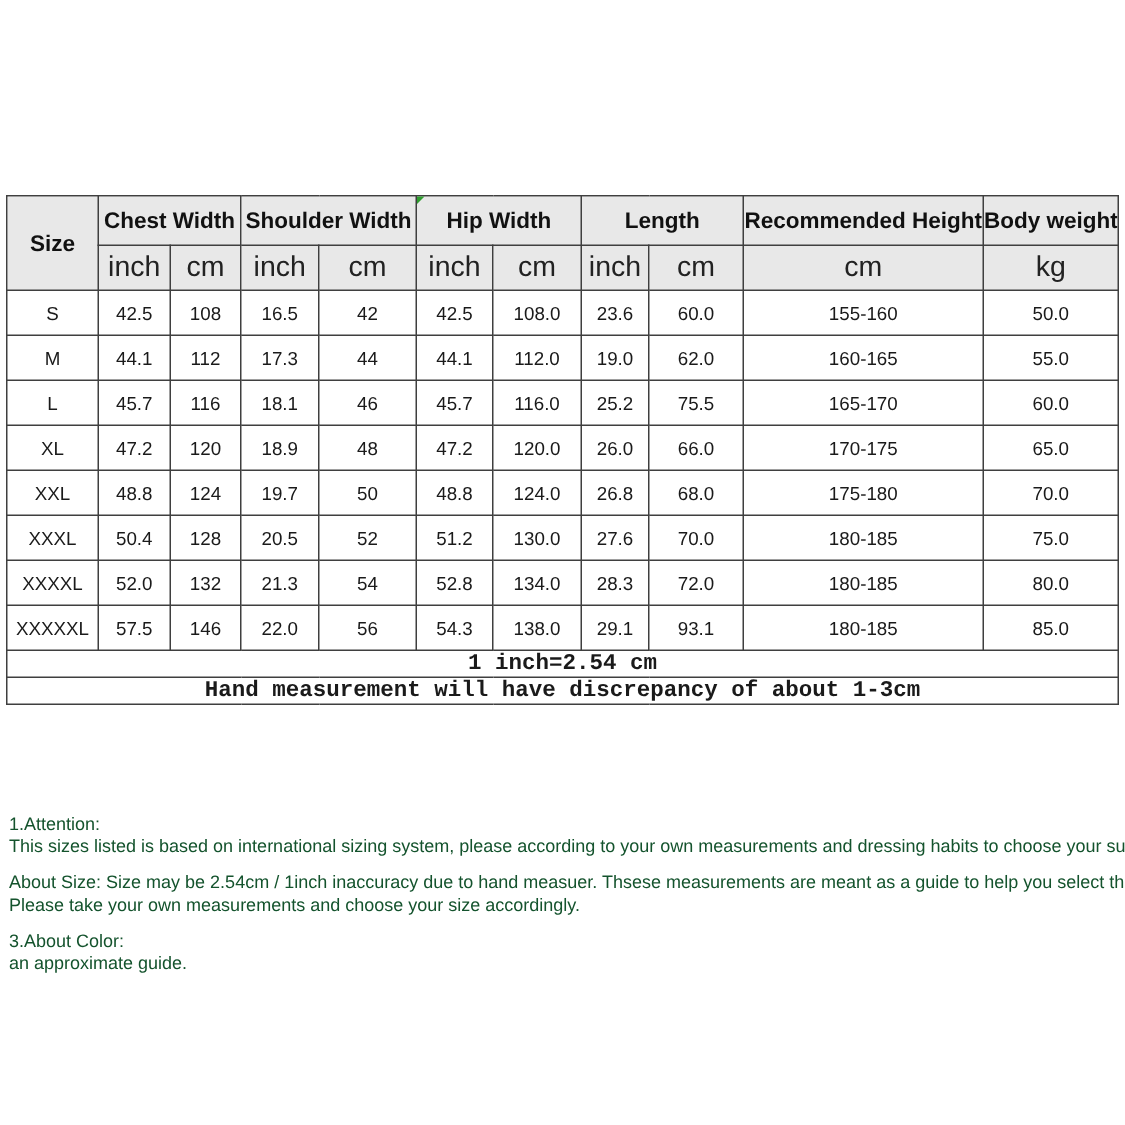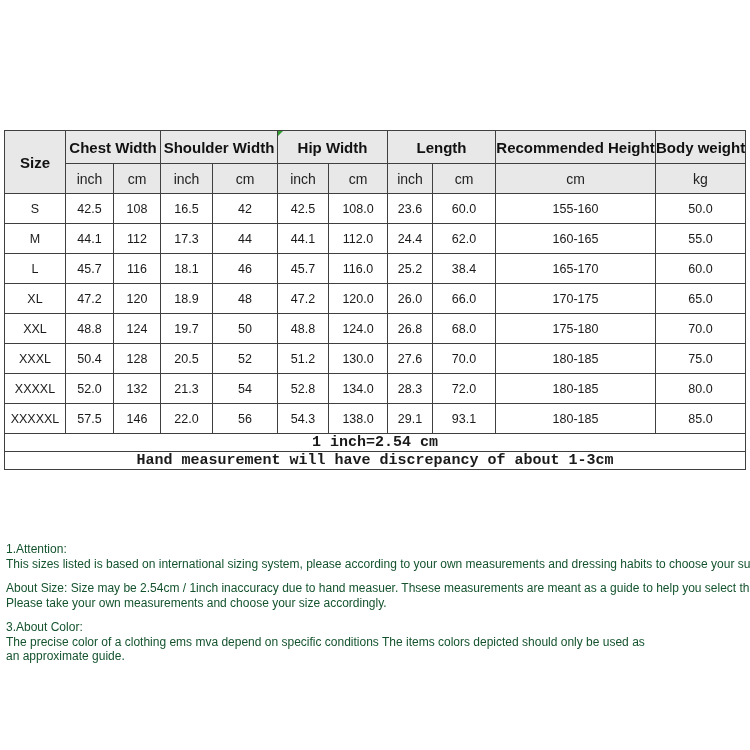--- a/index.html
+++ b/index.html
@@ -43,21 +43,21 @@
     height: 32px;
     background: #e8e8e8;
     font-size: 15px;
     font-weight: bold;
     color: #111111;
     text-align: center;
   }
   tr.unit-row th {
     height: 29px;
     background: #e8e8e8;
-    font-size: 14px;
+    font-size: 19px;
     font-weight: normal;
     color: #222222;
   }
   tbody.size-body td {
     height: 29px;
     background: #ffffff;
     font-size: 12.5px;
     color: #1a1a1a;
   }
   tfoot td.footnote-cell {
@@ -158,35 +158,35 @@
           <td>50.0</td>
         </tr>
         <tr>
           <td>M</td>
           <td>44.1</td>
           <td>112</td>
           <td>17.3</td>
           <td>44</td>
           <td>44.1</td>
           <td>112.0</td>
-          <td>24.4</td>
+          <td>19.0</td>
           <td>62.0</td>
           <td>160-165</td>
           <td>55.0</td>
         </tr>
         <tr>
           <td>L</td>
           <td>45.7</td>
           <td>116</td>
           <td>18.1</td>
           <td>46</td>
           <td>45.7</td>
           <td>116.0</td>
           <td>25.2</td>
-          <td>38.4</td>
+          <td>75.5</td>
           <td>165-170</td>
           <td>60.0</td>
         </tr>
         <tr>
           <td>XL</td>
           <td>47.2</td>
           <td>120</td>
           <td>18.9</td>
           <td>48</td>
           <td>47.2</td>
@@ -265,18 +265,17 @@
     <div class="note-block">
       <div class="note-title">1.Attention:</div>
       <div class="note-line">This sizes listed is based on international sizing system, please according to your own measurements and dressing habits to choose your suitable size.</div>
     </div>
     <div class="note-block">
       <div class="note-line">About Size: Size may be 2.54cm / 1inch inaccuracy due to hand measuer. Thsese measurements are meant as a guide to help you select the correct size.</div>
       <div class="note-line">Please take your own measurements and choose your size accordingly.</div>
     </div>
     <div class="note-block">
       <div class="note-title">3.About Color:</div>
-      <div class="note-line">The precise color of a clothing ems mva depend on specific conditions The items colors depicted should only be used as</div>
       <div class="note-line">an approximate guide.</div>
     </div>
   </div>
 
 </div>
 
 </body></html>

